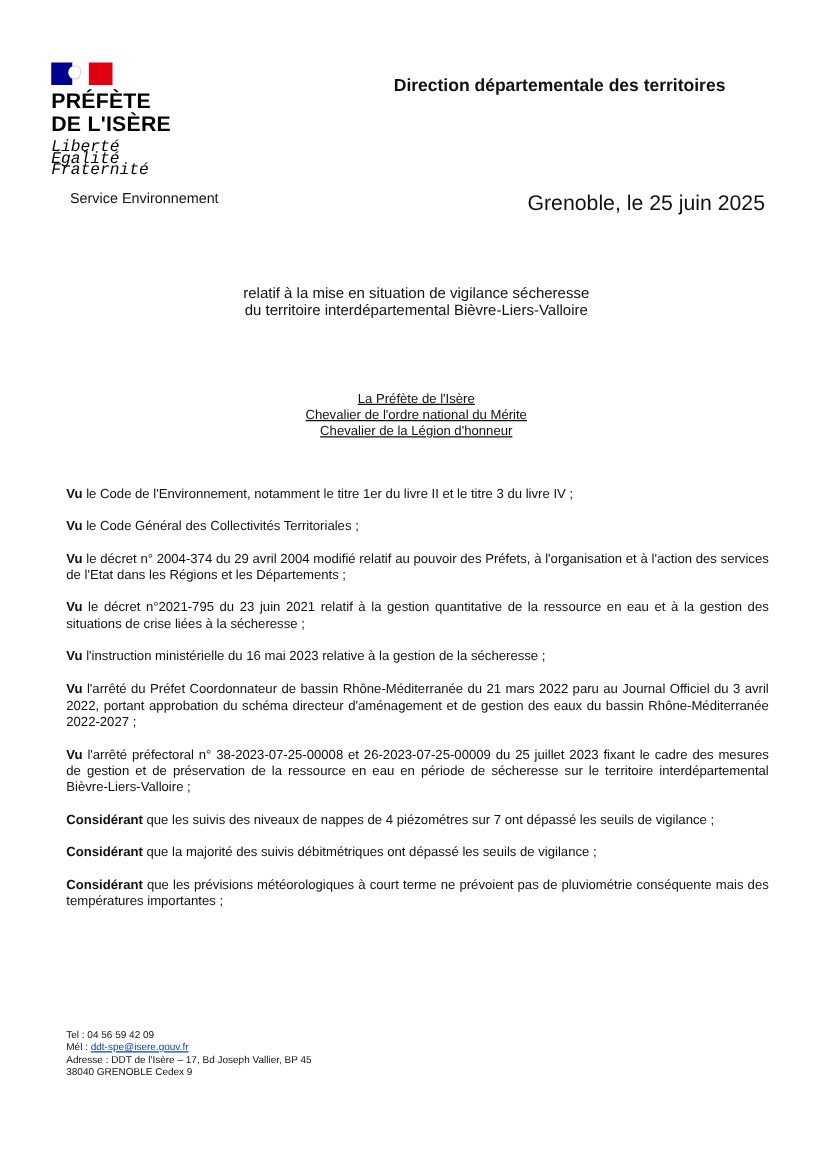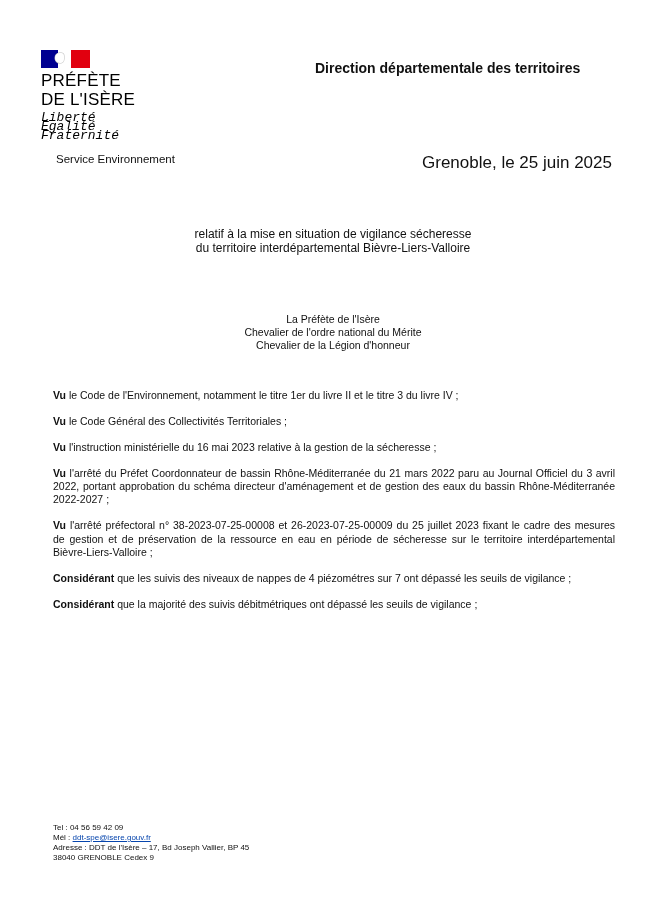--- a/index.html
+++ b/index.html
@@ -4,28 +4,28 @@
   <style>
     html, body { margin: 0; padding: 0; background: #ffffff; }
     body { width: 666px; height: 921px; position: relative; overflow: hidden;
       font-family: "Liberation Sans", "DejaVu Sans", sans-serif; color: #111; }
     .logo { position: absolute; left: 41px; top: 50px; }
     .flag { width: 49px; height: 18px; display: flex; }
     .flag .blue { width: 17px; background: #000091; }
     .flag .white { width: 13px; background: #ffffff; position: relative; }
     .flag .white::before { content: ""; position: absolute; left: -3px; top: 3px; width: 9px; height: 10px; border-radius: 50% 30% 40% 50%; background: #fff; box-shadow: 0 0 0 0.5px #bbb; }
     .flag .red { width: 19px; background: #e1000f; }
-    .logo-title { margin-top: 3px; font-weight: normal; font-size: 17px; line-height: 19px; letter-spacing: 0.2px; color: #000; }
+    .logo-title { margin-top: 3px; font-weight: bold; font-size: 17px; line-height: 19px; letter-spacing: 0.2px; color: #000; }
     .motto { margin-top: 4px; font-family: Liberation Mono, monospace; font-style: italic; font-size: 13px; line-height: 9px; color: #000; }
     .direction { position: absolute; left: 303px; top: 60px; font-size: 14px; font-weight: bold; color: #111; white-space: nowrap; padding-left: 12px; }
     .service { position: absolute; left: 56px; top: 153px; font-size: 11.5px; }
     .date { position: absolute; left: 422px; top: 153px; font-size: 17px; }
     .title-block { position: absolute; left: 0; width: 666px; top: 227px; text-align: center; font-size: 12px; line-height: 14px; }
     .title-block .t1 { font-weight: bold; }
-    .prefet-block { position: absolute; left: 0; width: 666px; top: 313px; text-align: center; font-size: 10.5px; line-height: 13px; }
+    .prefet-block { position: absolute; left: 0; width: 666px; top: 313px; text-align: center; font-size: 10.5px; line-height: 13px; text-decoration: underline; }
     .body { position: absolute; left: 53px; width: 562px; top: 389px; font-size: 10.5px; line-height: 13.2px; text-align: justify; }
     .para { margin: 0 0 12.8px 0; }
     .para b { font-weight: bold; }
     .footer { position: absolute; left: 53px; top: 823px; font-size: 8px; line-height: 10px; }
     .footer a { color: #0645ad; text-decoration: underline; }
   </style>
 </head>
 <body>
 
 <div class="logo">
@@ -56,25 +56,28 @@
 
 <div class="prefet-block">
   <div>La Préfète de l'Isère</div>
   <div>Chevalier de l'ordre national du Mérite</div>
   <div>Chevalier de la Légion d'honneur</div>
 </div>
 
 <div class="body">
   <p class="para"><b>Vu</b><span> le Code de l'Environnement, notamment le titre 1er du livre II et le titre 3 du livre IV ;</span></p>
   <p class="para"><b>Vu</b><span> le Code Général des Collectivités Territoriales ;</span></p>
+  <p class="para"><b>Vu</b><span> le décret n° 2004-374 du 29 avril 2004 modifié relatif au pouvoir des Préfets, à l'organisation et à l'action des services de l'Etat dans les Régions et les Départements ;</span></p>
+  <p class="para"><b>Vu</b><span> le décret n°2021-795 du 23 juin 2021 relatif à la gestion quantitative de la ressource en eau et à la gestion des situations de crise liées à la sécheresse ;</span></p>
   <p class="para"><b>Vu</b><span> l'instruction ministérielle du 16 mai 2023 relative à la gestion de la sécheresse ;</span></p>
   <p class="para"><b>Vu</b><span> l'arrêté du Préfet Coordonnateur de bassin Rhône-Méditerranée du 21 mars 2022 paru au Journal Officiel du 3 avril 2022, portant approbation du schéma directeur d'aménagement et de gestion des eaux du bassin Rhône-Méditerranée 2022-2027 ;</span></p>
   <p class="para"><b>Vu</b><span> l'arrêté préfectoral n° 38-2023-07-25-00008 et 26-2023-07-25-00009 du 25 juillet 2023 fixant le cadre des mesures de gestion et de préservation de la ressource en eau en période de sécheresse sur le territoire interdépartemental Bièvre-Liers-Valloire ;</span></p>
   <p class="para"><b>Considérant</b><span> que les suivis des niveaux de nappes de 4 piézométres sur 7 ont dépassé les seuils de vigilance ;</span></p>
   <p class="para"><b>Considérant</b><span> que la majorité des suivis débitmétriques ont dépassé les seuils de vigilance ;</span></p>
+  <p class="para"><b>Considérant</b><span> que les prévisions météorologiques à court terme ne prévoient pas de pluviométrie conséquente mais des températures importantes ;</span></p>
 </div>
 
 <div class="footer">
   <div>Tel : 04 56 59 42 09</div>
   <div><span>Mél : </span><a>ddt-spe@isere.gouv.fr</a></div>
   <div>Adresse : DDT de l'Isère – 17, Bd Joseph Vallier, BP 45</div>
   <div>38040 GRENOBLE Cedex 9</div>
 </div>
 
 </body></html>

